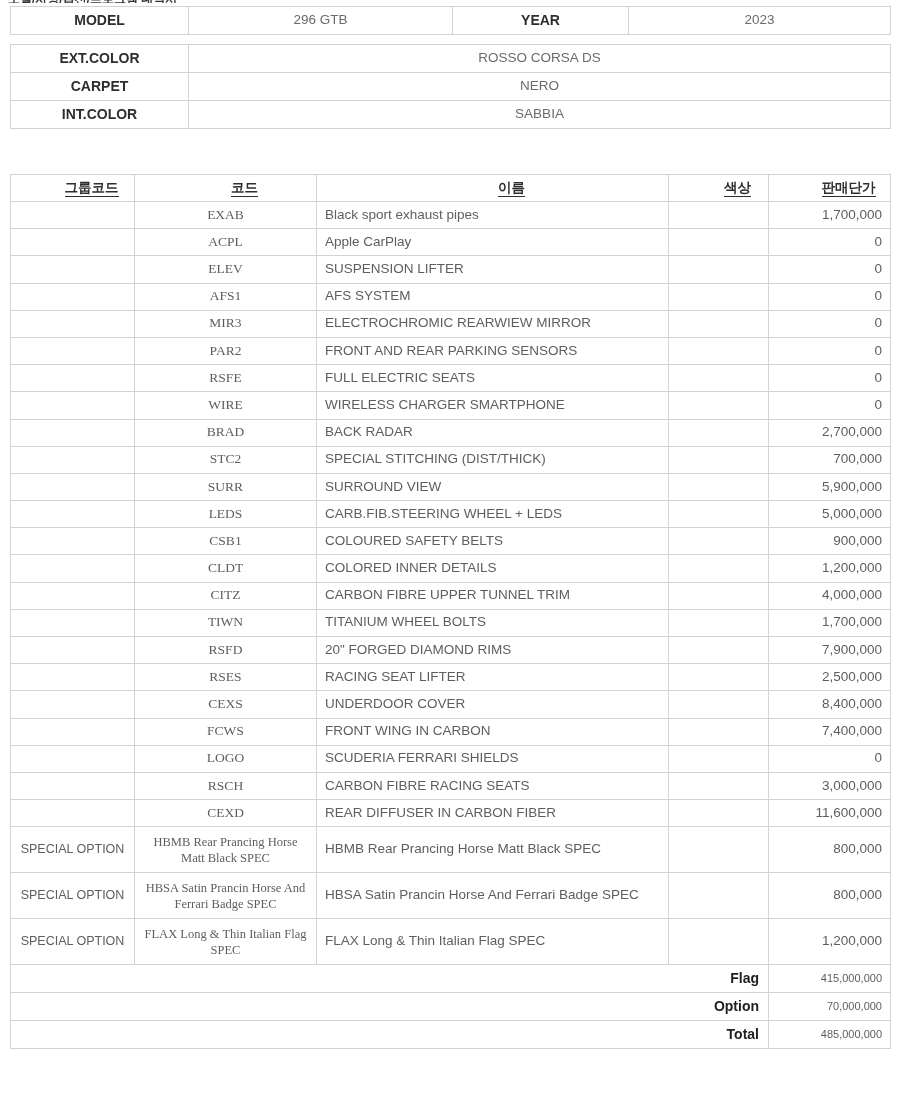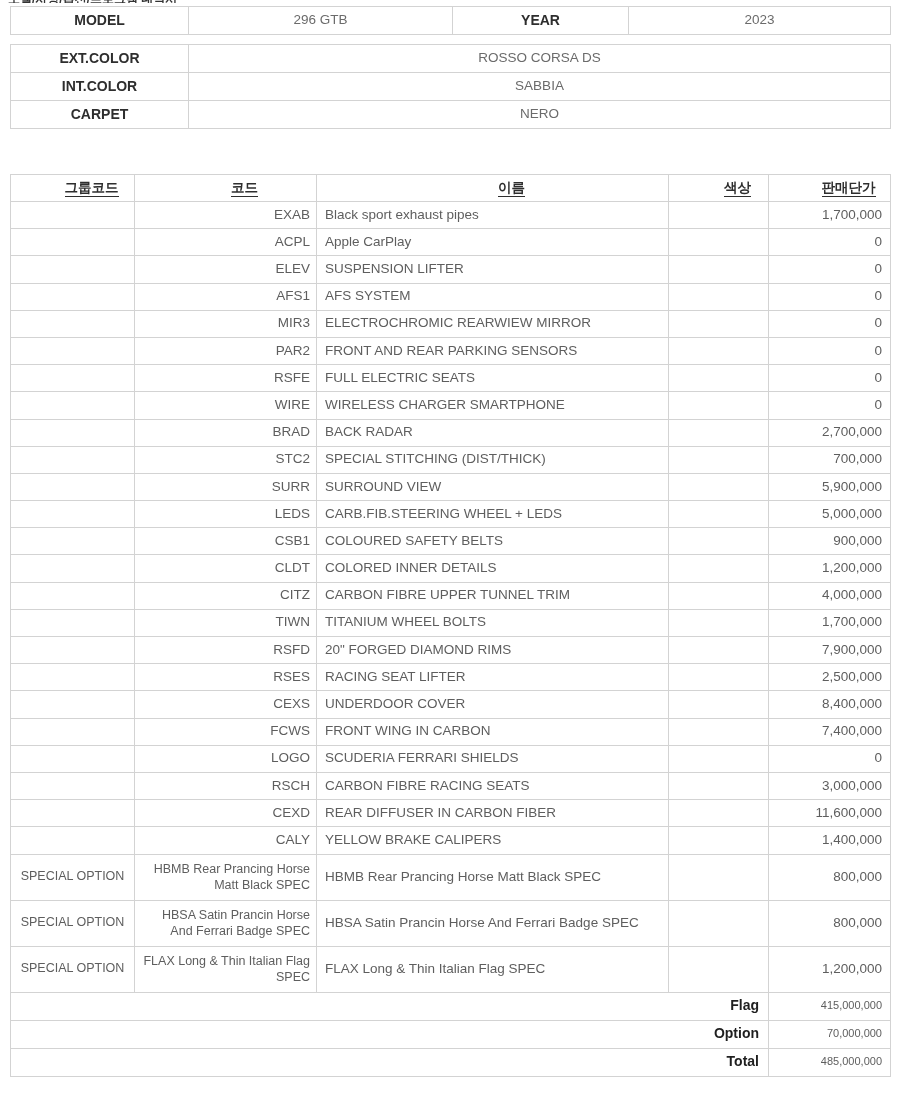--- a/index.html
+++ b/index.html
@@ -98,21 +98,21 @@
     padding-left: 44px;
   }
   .opt-table th span.hdr-ul {
     border-bottom: 1px solid #2e2e2e;
     padding-bottom: 1px;
   }
   .opt-table td {
     height: 26.2px;
   }
   .c-group   { text-align: center; font-size: 12.5px; }
-  .c-code    { text-align: right; }
+  .c-code    { text-align: center; font-family: Liberation Serif, serif; }
   .c-name    { text-align: left; padding-left: 8px; }
   .c-color   { text-align: center; }
   .c-price   { text-align: right; padding-right: 8px; }
 
   .special-row td { height: 45px; }
   .special-row .c-group { font-size: 12.5px; }
   .special-row .c-code  { font-size: 12.5px; line-height: 1.3; }
 
   .sum-row td { height: 27px; }
   .sum-label {
@@ -151,26 +151,26 @@
         <td class="val">2023</td>
       </tr>
       <tr class="info-spacer">
         <td colspan="4"></td>
       </tr>
       <tr>
         <td class="lbl">EXT.COLOR</td>
         <td class="val" colspan="3">ROSSO CORSA DS</td>
       </tr>
       <tr>
+        <td class="lbl">CARPET</td>
+        <td class="val" colspan="3">NERO</td>
+      </tr>
+      <tr>
         <td class="lbl">INT.COLOR</td>
         <td class="val" colspan="3">SABBIA</td>
-      </tr>
-      <tr>
-        <td class="lbl">CARPET</td>
-        <td class="val" colspan="3">NERO</td>
       </tr>
     </tbody>
   </table>
 
   <table class="opt-table">
     <colgroup>
       <col style="width:124px">
       <col style="width:182px">
       <col style="width:352px">
       <col style="width:100px">
@@ -340,27 +340,20 @@
           <td class="c-color"></td>
           <td class="c-price">3,000,000</td>
         </tr>
         <tr>
           <td class="c-group"></td>
           <td class="c-code">CEXD</td>
           <td class="c-name">REAR DIFFUSER IN CARBON FIBER</td>
           <td class="c-color"></td>
           <td class="c-price">11,600,000</td>
         </tr>
-        <tr>
-          <td class="c-group"></td>
-          <td class="c-code">CALY</td>
-          <td class="c-name">YELLOW BRAKE CALIPERS</td>
-          <td class="c-color"></td>
-          <td class="c-price">1,400,000</td>
-        </tr>
         <tr class="special-row">
           <td class="c-group">SPECIAL OPTION</td>
           <td class="c-code">HBMB Rear Prancing Horse Matt Black SPEC</td>
           <td class="c-name">HBMB Rear Prancing Horse Matt Black SPEC</td>
           <td class="c-color"></td>
           <td class="c-price">800,000</td>
         </tr>
         <tr class="special-row">
           <td class="c-group">SPECIAL OPTION</td>
           <td class="c-code">HBSA Satin Prancin Horse And Ferrari Badge SPEC</td>

